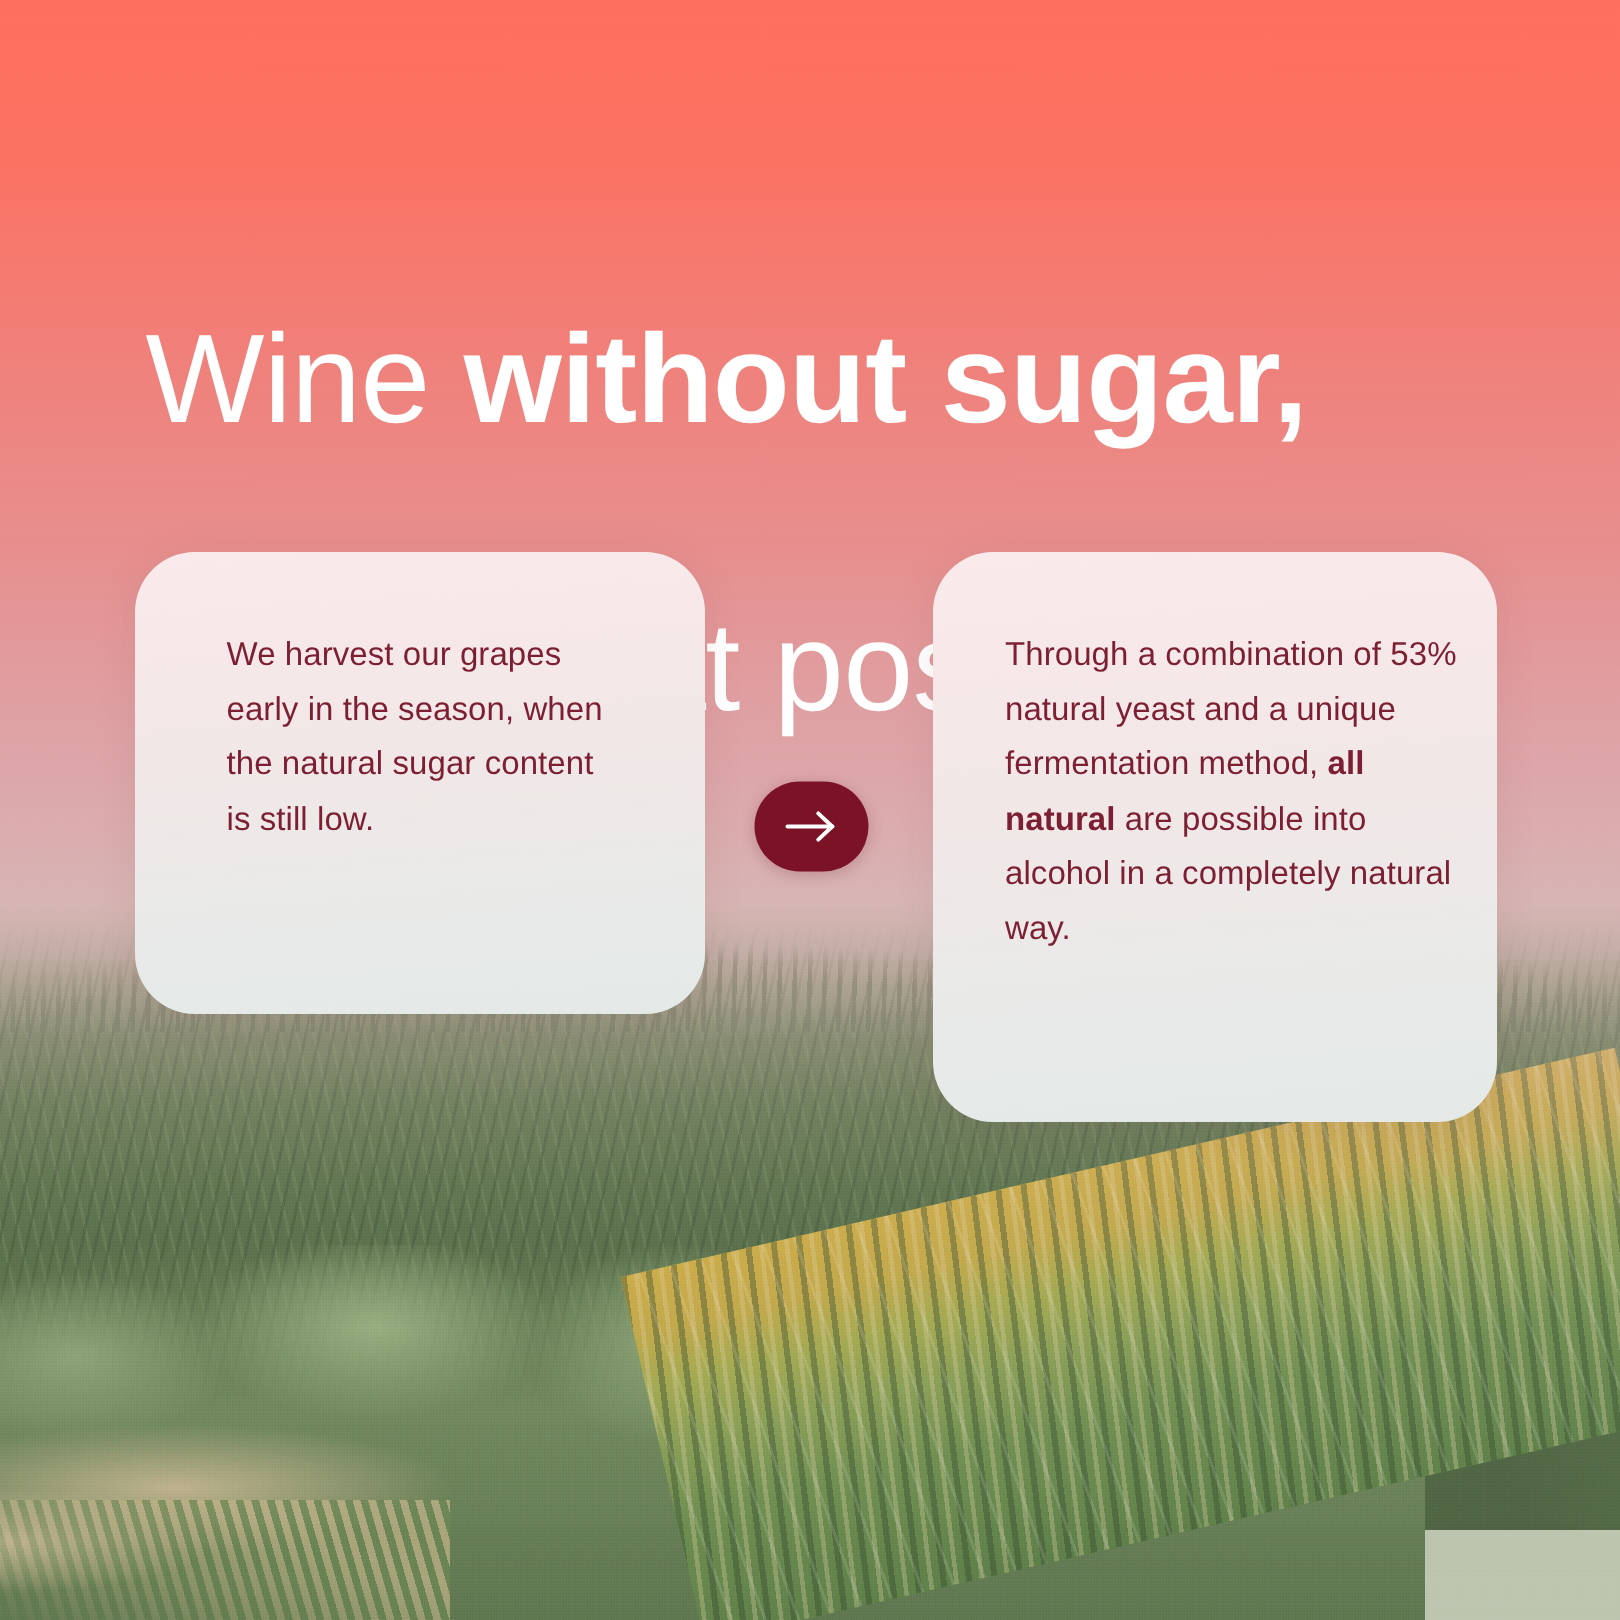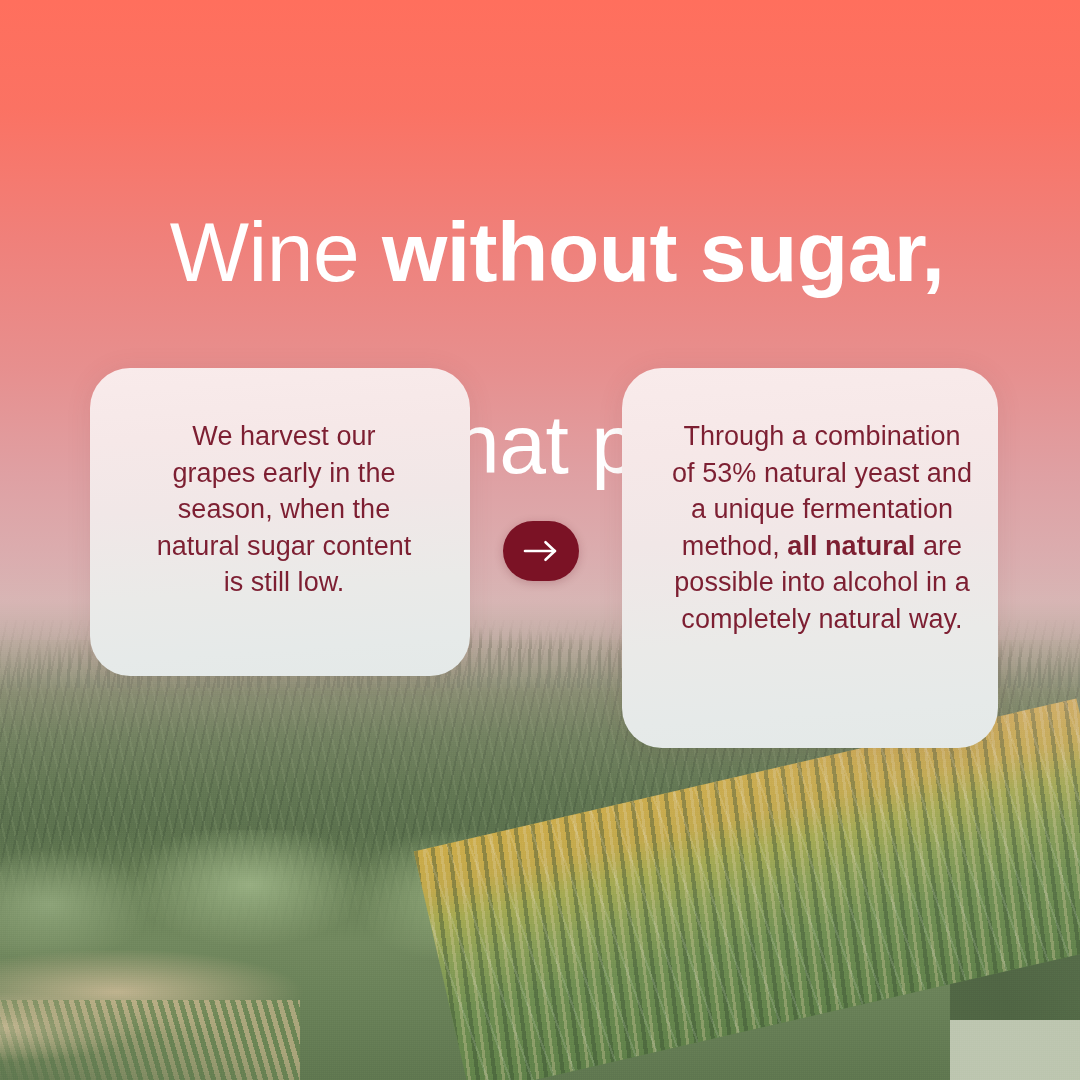--- a/index.html
+++ b/index.html
@@ -158,21 +158,21 @@
       #dfa0a3 44%,
       rgba(220,168,172,0.86) 52%,
       rgba(219,173,177,0.60) 58%,
       rgba(216,176,180,0.34) 63%,
       rgba(214,178,182,0.14) 68%,
       rgba(212,180,184,0.04) 73%,
       rgba(210,182,186,0) 78%);
   }
 
   
-  .content { position:absolute; inset:0; z-index:2;text-align:center; }
+  .content { position:absolute; inset:0; z-index:2; }
 
   .headline {
     position:absolute;
     left:97px; top:108px;
     width:920px;
     color:#ffffff;
     font-size:84px;
     line-height:96px;
     font-weight:300;
     letter-spacing:-0.5px;
@@ -191,21 +191,21 @@
       #f1e7e7 44%,
       #eaeae8 70%,
       #e6eae9 88%,
       #e4e9e8 100%);
     box-shadow:0 2px 26px rgba(120,60,60,0.10);
     overflow:hidden;
   }
 
   .card-inner {
     color:#7d1f32;
-    font-size:27px;
+    font-size:22px;
     line-height:36.5px;
     font-weight:400;
     letter-spacing:0.05px;
   }
   .card-inner b { font-weight:700; }
 
   #card-left  { left:90px;  top:368px; width:380px; height:308px; }
   #card-left .card-inner  { position:absolute; left:61px; top:50px; width:266px; }
 
   #card-right { left:622px; top:368px; width:376px; height:380px; }

